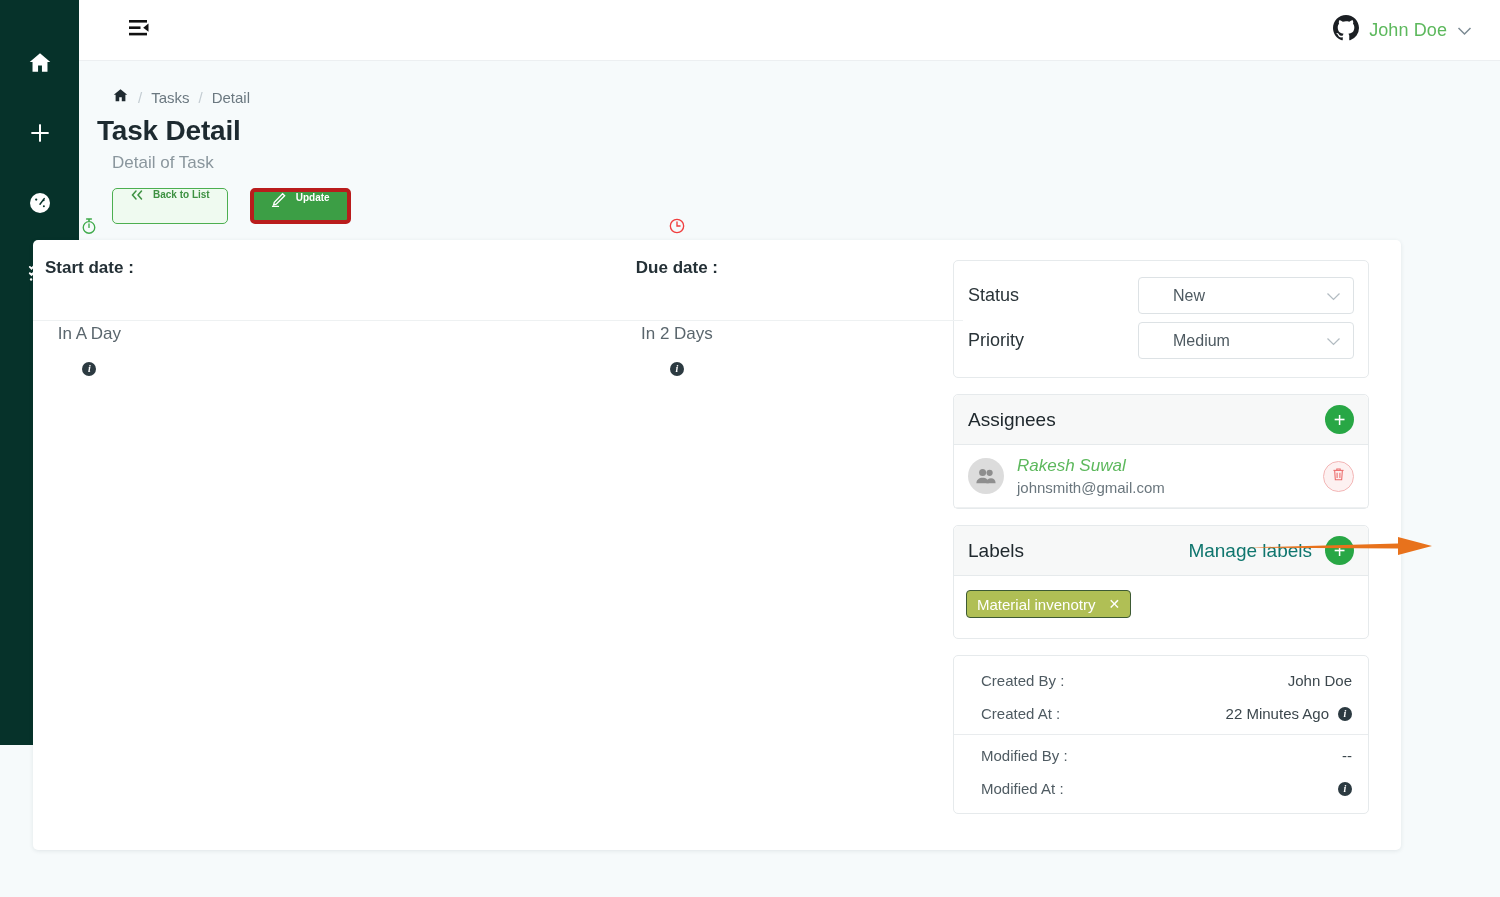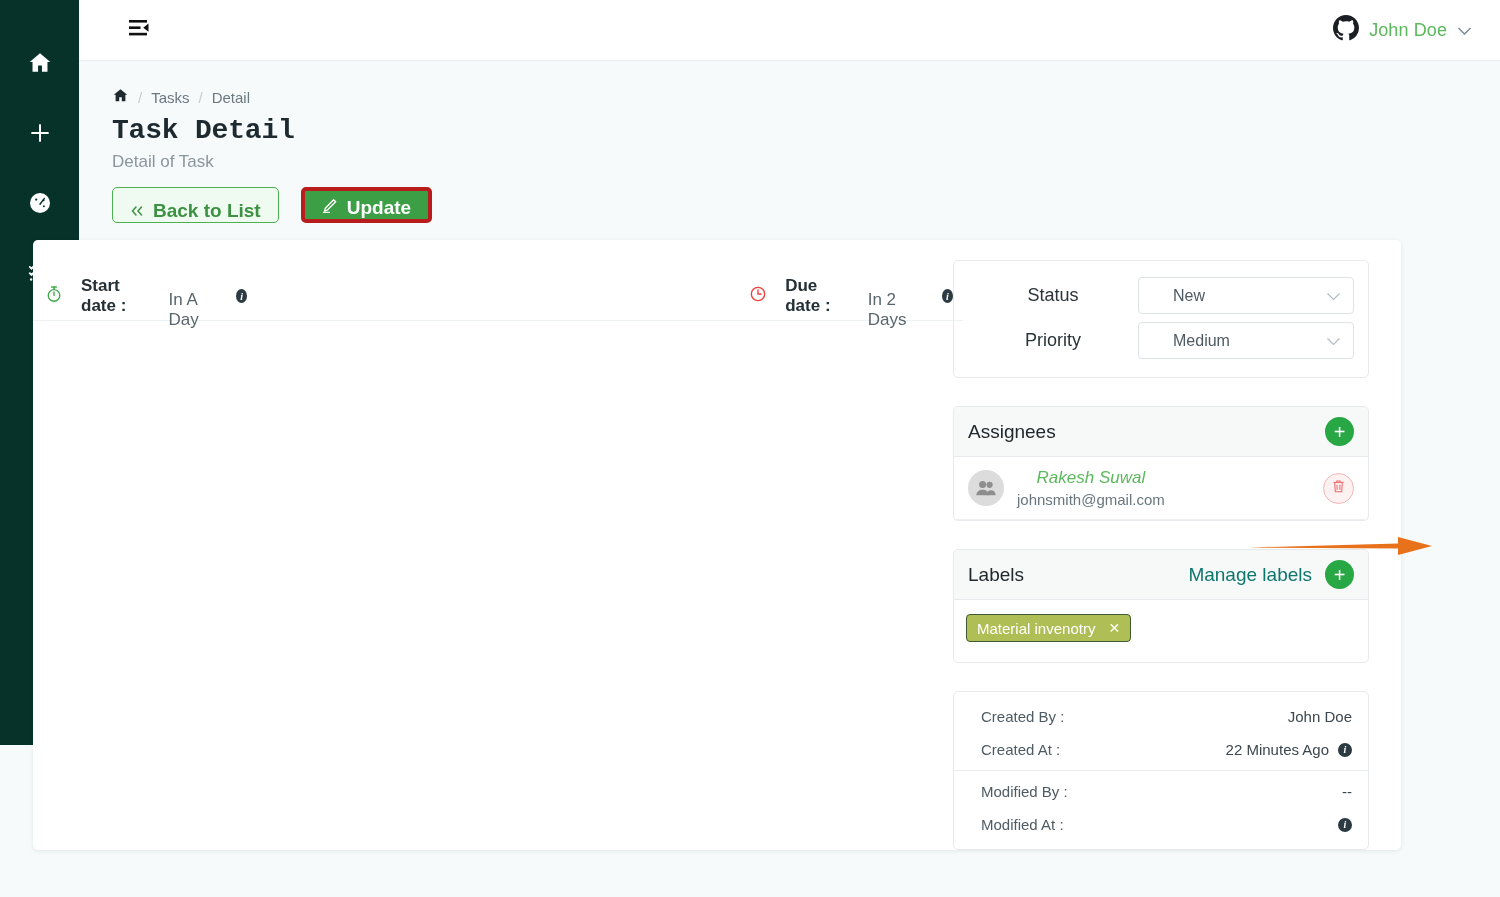--- a/index.html
+++ b/index.html
@@ -60,38 +60,37 @@
   }
 
   #breadcrumb {
     display: flex; align-items: center; gap: 9px;
     margin-left: 33px; font-size: 15px; color: #6b7880;
   }
   #breadcrumb .crumb { cursor: pointer; }
   #breadcrumb .sep { color: #c3ccd2; }
 
   #page-title {
-    margin-left: 33px; margin-top: 8px;
+    margin-left: 18px; margin-top: 8px;
     font-size: 28px; font-weight: bold; color: #1d2a30;
     letter-spacing: -.2px;
-    font-family: Liberation Mono, monospace;
   }
   #page-subtitle {
     margin-left: 33px; margin-top: 6px;
     font-size: 17px; color: #8a969d;
   }
 
   #action-bar {
     margin-left: 33px; margin-top: 15px;
     display: flex; gap: 22px;
   }
   .btn {
     height: 36px; border-radius: 5px;
-    display: inline-flex; align-items: flex-end; gap: 9px;
-    font-size: 19px; font-weight: bold;
+    display: inline-flex; align-items: flex-start; gap: 9px;
+    font-size: 10px; font-weight: bold;
     cursor: pointer; padding: 0 17px;
     white-space: nowrap;
   }
   .btn-outline {
     background: #effaf0; border: 1px solid #4caf50; color: #3d9142;
   }
   .btn-primary {
     background: #3c9e45; border: 4px solid #b91c1c; color: #ffffff;
   }
 
@@ -110,21 +109,21 @@
     font-size: 43px; font-weight: bold; color: #2a3439;
     letter-spacing: -.6px;
   }
   #date-row {
     margin-top: 32px;
     height: 49px;
     display: flex; align-items: center;
     border-bottom: 1px solid #eef1f2;
     padding: 0 10px 0 12px;
   }
-  .date-block { display: flex; align-items: center; gap: 18px; font-size: 17px; }
+  .date-block { display: flex; align-items: center; gap: 18px; font-size: 17px; flex-direction: column; }
   .date-label { font-weight: bold; color: #243036; }
   .date-value { color: #5a666d; margin-top: 28px; }
   #due-block { margin-left: 502px; }
   .info-dot {
     width: 14px; height: 14px; border-radius: 50%;
     background: #2c3a41; color: #fff;
     font-size: 10px; font-style: italic; font-weight: bold;
     display: inline-flex; align-items: center; justify-content: center;
     font-family: "Liberation Serif", serif;
     cursor: pointer;
@@ -137,22 +136,21 @@
   #desc-list li { margin-left: 20px; padding-left: 4px; }
 
   
   #card-right {
     width: 438px; padding: 20px 22px 0 0; margin-left: -10px;
   }
   .panel {
     background: #fff;
     border: 1px solid #e6eaec;
     border-radius: 5px;
-    margin-bottom: 28px;
-    text-align: center;
+    margin-bottom: 16px;
   }
   .panel-head {
     background: #f7f8f8;
     border-bottom: 1px solid #e6eaec;
     border-radius: 5px 5px 0 0;
     height: 50px;
     display: flex; align-items: center;
     padding: 0 14px 0 14px;
   }
   .panel-title { font-size: 19px; font-weight: normal; color: #20292e; }

